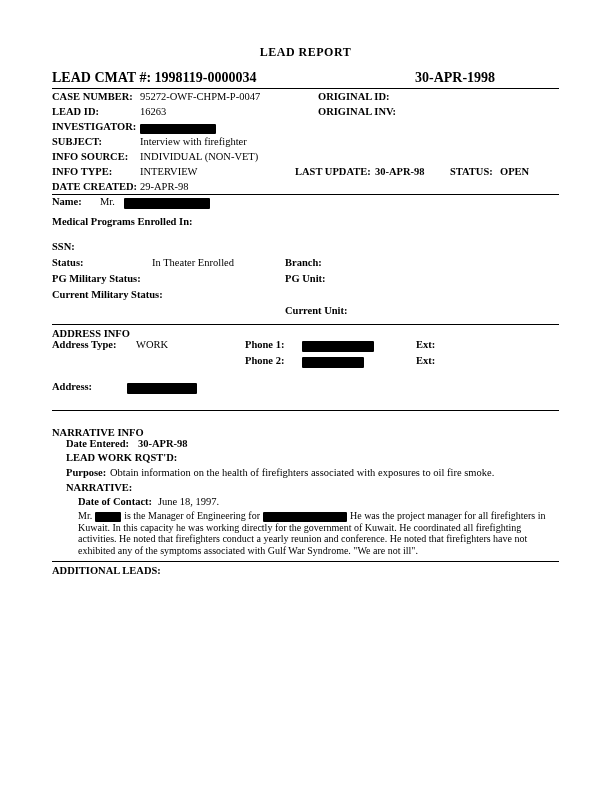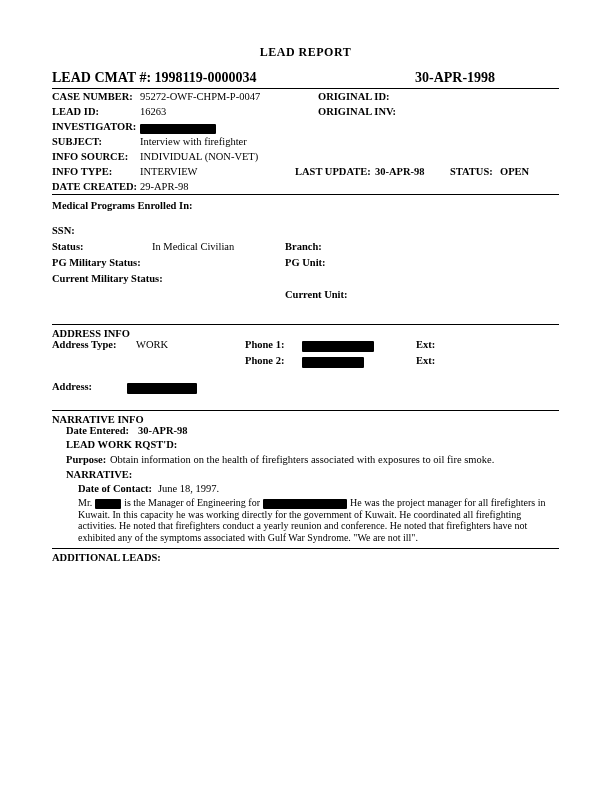--- a/index.html
+++ b/index.html
@@ -143,31 +143,38 @@
     </div>
     <div class="row" style="height:15px;">
       <span class="abs lbl" style="left:0;">DATE CREATED:</span>
       <span class="abs val" style="left:88px;">29-APR-98</span>
     </div>
   </div>
 
   <div class="rule" style="margin-top:3px;"></div>
 
   <div class="block" style="margin-top:1px; height:126px;">
+    <div class="row" style="height:16px;">
+      <span class="abs lbl" style="left:0;">Name:</span>
+      <span class="abs val" style="left:48px;">Mr.</span>
+      <span class="abs" style="left:72px; top:1px;">
+        <span class="redact" style="width:86px; height:11px;"></span>
+      </span>
+    </div>
     <div class="row" style="height:23px;">
       <span class="abs lbl" style="left:0; top:4px;">Medical  Programs Enrolled In:</span>
       <span class="abs val" style="left:170px; top:4px;"></span>
     </div>
     <div class="row" style="height:22px;">
       <span class="abs lbl" style="left:0; top:6px;">SSN:</span>
       <span class="abs val" style="left:72px; top:6px;"></span>
     </div>
     <div class="row" style="height:16px;">
       <span class="abs lbl" style="left:0;">Status:</span>
-      <span class="abs val" style="left:100px;">In Medical Civilian</span>
+      <span class="abs val" style="left:100px;">In Theater Enrolled</span>
       <span class="abs lbl" style="left:233px;">Branch:</span>
       <span class="abs val" style="left:300px;"></span>
     </div>
     <div class="row" style="height:16px;">
       <span class="abs lbl" style="left:0;">PG Military Status:</span>
       <span class="abs val" style="left:140px;"></span>
       <span class="abs lbl" style="left:233px;">PG Unit:</span>
       <span class="abs val" style="left:300px;"></span>
     </div>
     <div class="row" style="height:16px;">
@@ -205,21 +212,21 @@
     <div class="row" style="height:28px;">
       <span class="abs lbl" style="left:0; top:8px;">Address:</span>
       <span class="abs" style="left:75px; top:9px;">
         <span class="redact" style="width:70px; height:11px;"></span>
       </span>
     </div>
   </div>
 
   <div class="rule" style="margin-top:2px;"></div>
 
-  <div class="block" style="margin-top:3px; height:130px;">
+  <div class="block" style="margin-top:16px; height:130px;">
     <div class="sect-title">NARRATIVE INFO</div>
     <div class="row indent1" style="height:14px;">
       <span class="abs lbl" style="left:14px;">Date Entered:</span>
       <span class="abs lbl" style="left:86px;">30-APR-98</span>
     </div>
     <div class="row indent1" style="height:15px;">
       <span class="abs lbl" style="left:14px;">LEAD WORK RQST'D:</span>
     </div>
     <div class="row indent1" style="height:15px;">
       <span class="abs lbl" style="left:14px;">Purpose:</span>

